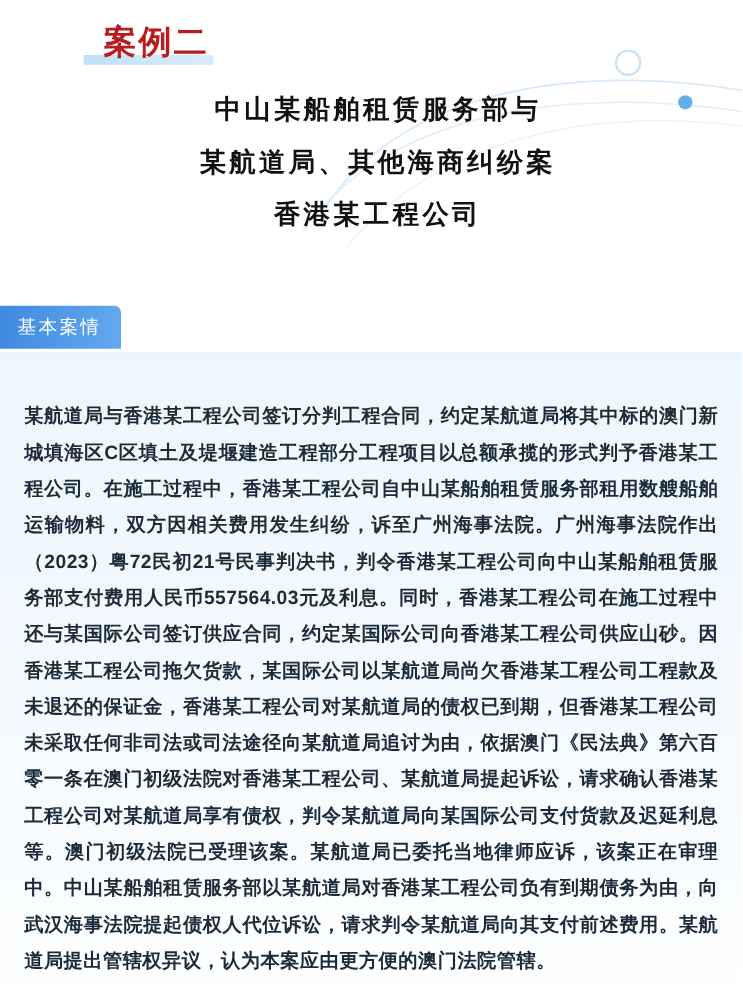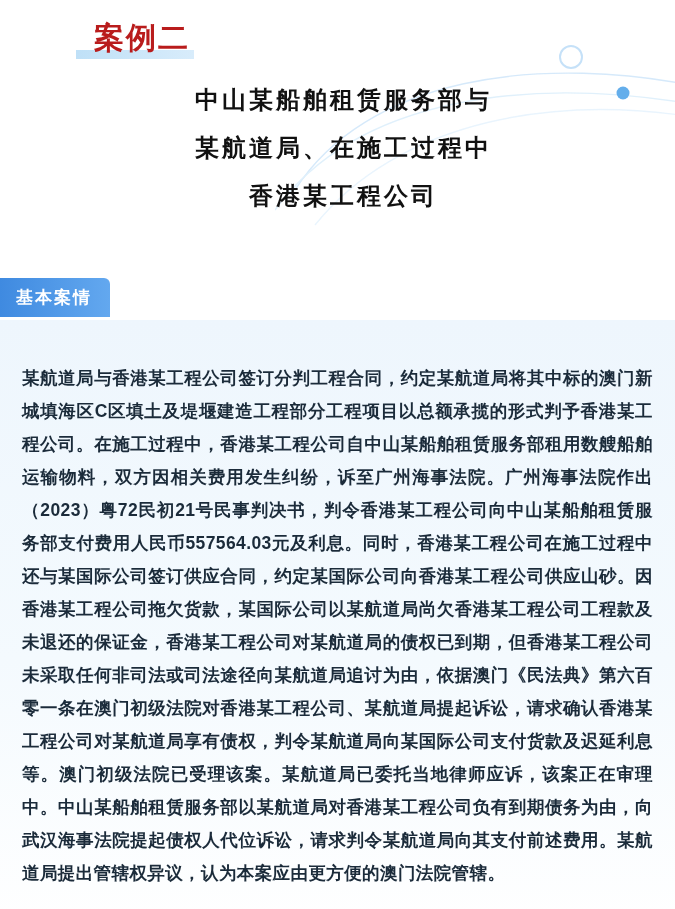--- a/index.html
+++ b/index.html
@@ -71,21 +71,20 @@
     font-weight: bold;
     z-index: 3;
     padding-left: 12px;
   }
   .title .line { display: block; }
 
   
   .section-tab-wrap {
     position: relative;
     height: 42px;
-    font-weight: bold;
   }
   .section-tab {
     position: absolute;
     left: 0;
     top: 0;
     background: linear-gradient(90deg, #3f8ae0 0%, #63a8ef 100%);
     color: #ffffff;
     font-size: 17px;
     letter-spacing: 2px;
     padding: 8px 18px 8px 16px;
@@ -125,21 +124,21 @@
       <circle cx="348" cy="53" r="6.5" fill="#49a0e8"></circle>
       <circle cx="410" cy="70" r="4" fill="#8fc6f0"></circle>
       <circle cx="437" cy="92" r="3" fill="#bcdcf7"></circle>
     </svg>
 
     <div class="case-label-underline"></div>
     <div class="case-label">案例二</div>
 
     <div class="title">
       <span class="line">中山某船舶租赁服务部与</span>
-      <span class="line">某航道局、在施工过程中</span>
+      <span class="line">某航道局、其他海商纠纷案</span>
       <span class="line">香港某工程公司</span>
     </div>
   </div>
 
   <div class="section-tab-wrap">
     <div class="section-tab">基本案情</div>
   </div>
 
   <div class="body-panel">
     <div class="body-text">某航道局与香港某工程公司签订分判工程合同，约定某航道局将其中标的澳门新城填海区C区填土及堤堰建造工程部分工程项目以总额承揽的形式判予香港某工程公司。在施工过程中，香港某工程公司自中山某船舶租赁服务部租用数艘船舶运输物料，双方因相关费用发生纠纷，诉至广州海事法院。广州海事法院作出（2023）粤72民初21号民事判决书，判令香港某工程公司向中山某船舶租赁服务部支付费用人民币557564.03元及利息。同时，香港某工程公司在施工过程中还与某国际公司签订供应合同，约定某国际公司向香港某工程公司供应山砂。因香港某工程公司拖欠货款，某国际公司以某航道局尚欠香港某工程公司工程款及未退还的保证金，香港某工程公司对某航道局的债权已到期，但香港某工程公司未采取任何非司法或司法途径向某航道局追讨为由，依据澳门《民法典》第六百零一条在澳门初级法院对香港某工程公司、某航道局提起诉讼，请求确认香港某工程公司对某航道局享有债权，判令某航道局向某国际公司支付货款及迟延利息等。澳门初级法院已受理该案。某航道局已委托当地律师应诉，该案正在审理中。中山某船舶租赁服务部以某航道局对香港某工程公司负有到期债务为由，向武汉海事法院提起债权人代位诉讼，请求判令某航道局向其支付前述费用。某航道局提出管辖权异议，认为本案应由更方便的澳门法院管辖。</div>

